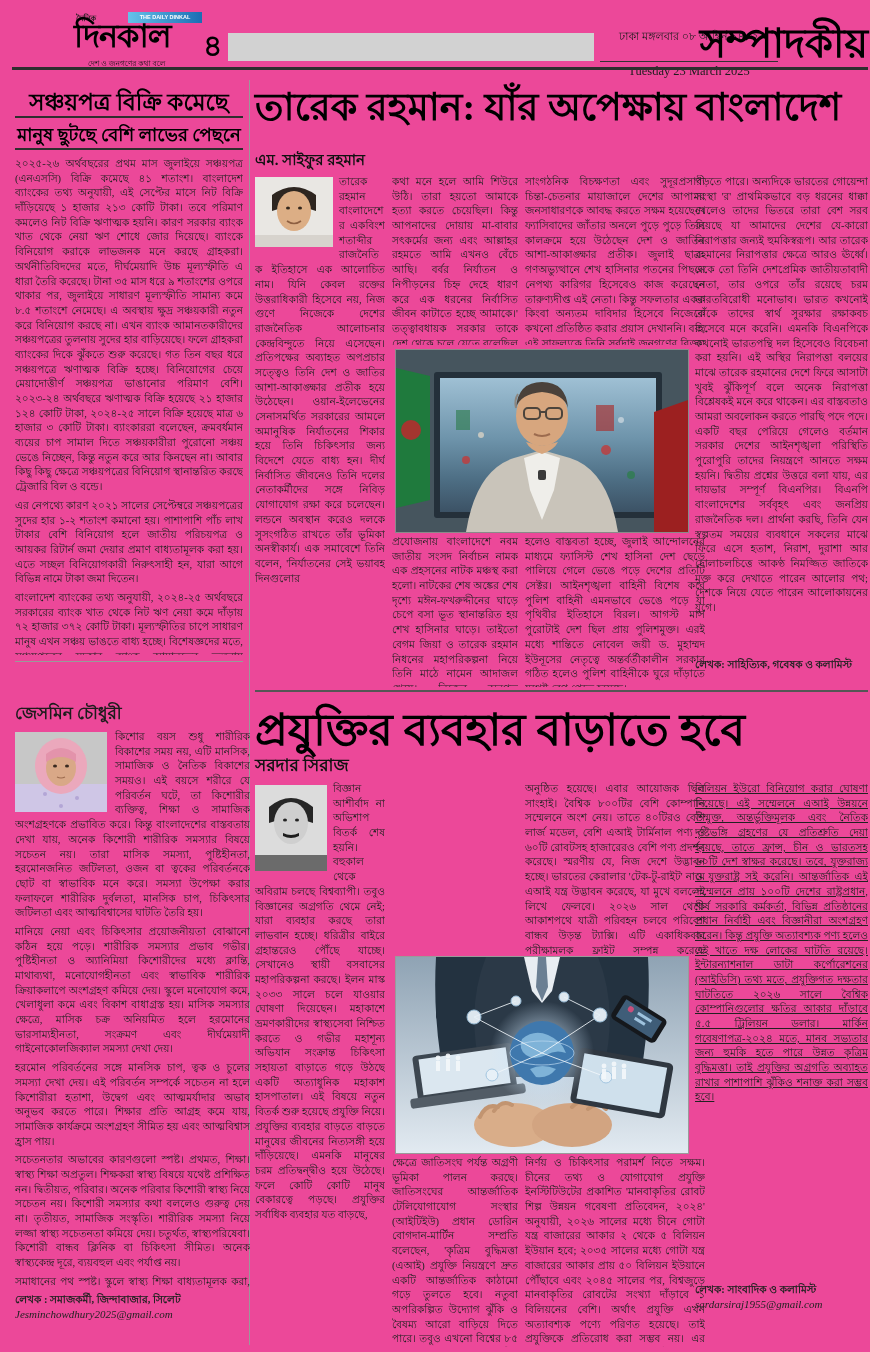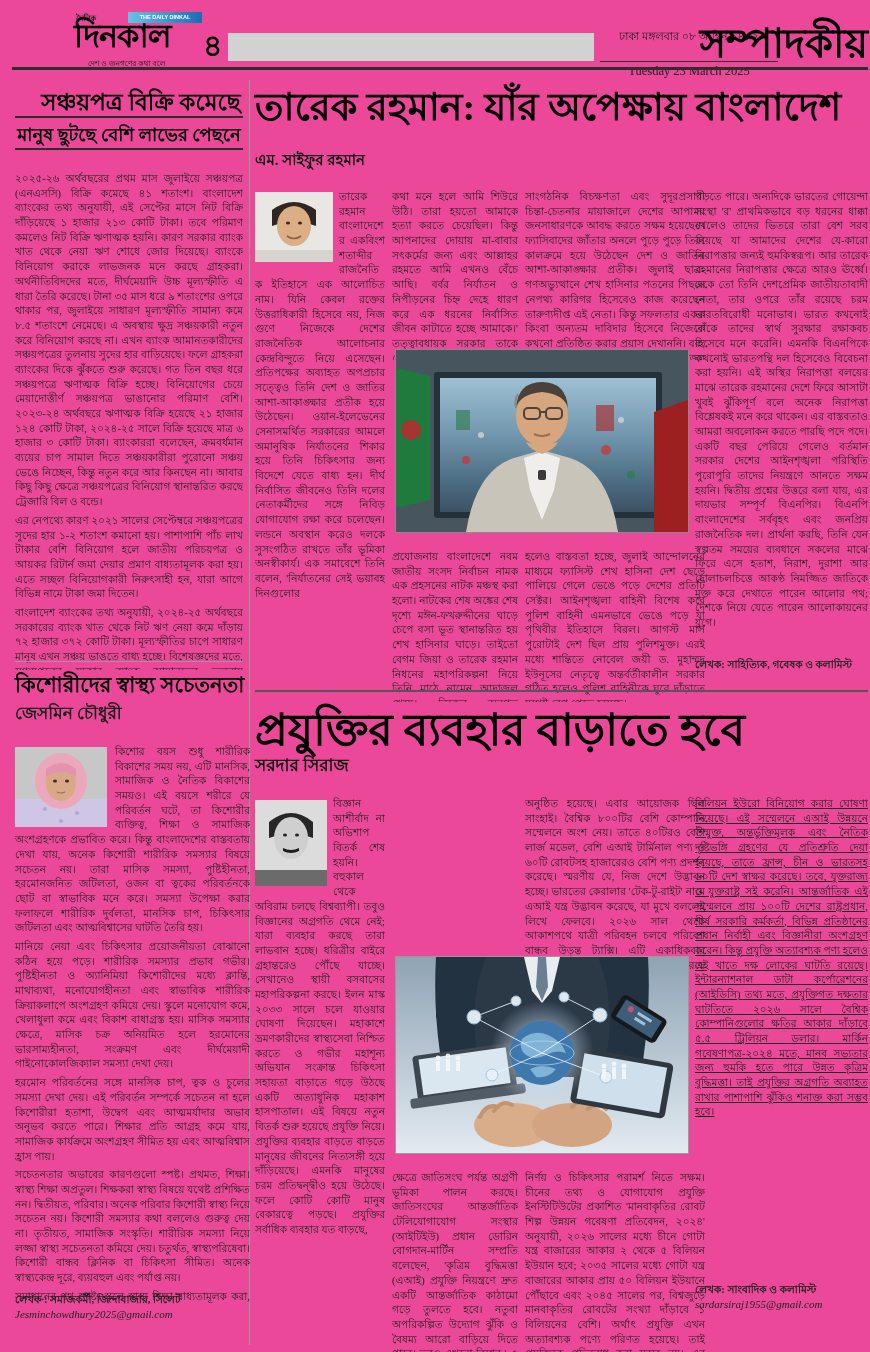--- a/index.html
+++ b/index.html
@@ -1,20 +1,20 @@
 <!DOCTYPE html>
 <html><head>
 <meta charset="utf-8">
 <style>
   html,body{margin:0;padding:0;background:#ffffff;}
   #page{position:relative;width:870px;height:1352px;background:#ec4899;overflow:hidden;
         font-family:"Liberation Serif","DejaVu Serif",serif;color:#1c1c1c;}
   .abs{position:absolute;}
   .body-text{font-size:10.5px;line-height:1.40;text-align:justify;overflow:hidden;
-             overflow-wrap:break-word;color:#222;margin-top:15px;}
+             overflow-wrap:break-word;color:#222;}
   .body-text p{margin:0 0 4px 0;text-indent:0;}
   .headline{font-weight:bold;color:#000;letter-spacing:0;}
   .rule-h{position:absolute;background:#2e2e2e;}
   .rule-thin{position:absolute;background:#9a9a9a;}
   .byline{font-weight:bold;font-size:15px;color:#111;text-align:right;}
   .credit{font-size:10.5px;font-weight:bold;color:#222;}
   .email{font-size:11px;color:#222;font-family:"Liberation Serif",serif;font-style:italic;}
   svg{display:block;}
 </style>
 </head>
@@ -32,34 +32,33 @@
   </div>
   <div class="abs" style="left:203px;top:22px;font-size:30px;font-weight:bold;color:#000;">৪</div>
   <div class="abs" style="left:228px;top:33px;width:366px;height:28px;background:#d2d2d2;"></div>
   <div class="abs" style="left:600px;top:28px;width:178px;text-align:center;">
     <div style="font-size:11px;font-weight:normal;border-bottom:1.5px solid #333;padding-bottom:14px;">ঢাকা মঙ্গলবার ০৮ আশ্বিন ১৪৩২</div>
     <div style="font-size:12.5px;font-family:'Liberation Serif',serif;padding-top:2px;">Tuesday 23 March 2025</div>
   </div>
   <div class="abs headline" style="left:690px;top:12px;width:178px;font-size:40px;text-align:right;font-weight:900;">সম্পাদকীয়</div>
   <div class="rule-h" style="left:12px;top:67px;width:856px;height:3px;"></div>
 
-  <div class="abs headline" style="left:27px;top:84px;width:228px;font-size:23px;text-align:center;">সঞ্চয়পত্র বিক্রি কমেছে</div>
+  <div class="abs headline" style="left:15px;top:84px;width:228px;font-size:23px;text-align:center;">সঞ্চয়পত্র বিক্রি কমেছে</div>
   <div class="rule-h" style="left:15px;top:116px;width:228px;height:2px;"></div>
   <div class="abs headline" style="left:15px;top:121px;width:228px;font-size:18px;text-align:center;">মানুষ ছুটছে বেশি লাভের পেছনে</div>
   <div class="rule-h" style="left:15px;top:148px;width:228px;height:2px;"></div>
   <div class="abs body-text" style="left:15px;top:157px;width:228px;height:498px;">
     <p>২০২৫-২৬ অর্থবছরের প্রথম মাস জুলাইয়ে সঞ্চয়পত্র (এনএসসি) বিক্রি কমেছে ৪১ শতাংশ। বাংলাদেশ ব্যাংকের তথ্য অনুযায়ী, এই সেপ্টের মাসে নিট বিক্রি দাঁড়িয়েছে ১ হাজার ২১৩ কোটি টাকা। তবে পরিমাণ কমলেও নিট বিক্রি ঋণাত্মক হয়নি। কারণ সরকার ব্যাংক খাত থেকে নেয়া ঋণ শোধে জোর দিয়েছে। ব্যাংকে বিনিয়োগ করাকে লাভজনক মনে করছে গ্রাহকরা। অর্থনীতিবিদদের মতে, দীর্ঘমেয়াদি উচ্চ মূল্যস্ফীতি এ ধারা তৈরি করেছে। টানা ৩৫ মাস ধরে ৯ শতাংশের ওপরে থাকার পর, জুলাইয়ে সাধারণ মূল্যস্ফীতি সামান্য কমে ৮.৫ শতাংশে নেমেছে। এ অবস্থায় ক্ষুদ্র সঞ্চয়কারী নতুন করে বিনিয়োগ করছে না। এখন ব্যাংক আমানতকারীদের সঞ্চয়পত্রের তুলনায় সুদের হার বাড়িয়েছে। ফলে গ্রাহকরা ব্যাংকের দিকে ঝুঁকতে শুরু করেছে। গত তিন বছর ধরে সঞ্চয়পত্রে ঋণাত্মক বিক্রি হচ্ছে। বিনিয়োগের চেয়ে মেয়াদোত্তীর্ণ সঞ্চয়পত্র ভাঙানোর পরিমাণ বেশি। ২০২৩-২৪ অর্থবছরে ঋণাত্মক বিক্রি হয়েছে ২১ হাজার ১২৪ কোটি টাকা, ২০২৪-২৫ সালে বিক্রি হয়েছে মাত্র ৬ হাজার ৩ কোটি টাকা। ব্যাংকাররা বলেছেন, ক্রমবর্ধমান ব্যয়ের চাপ সামাল দিতে সঞ্চয়কারীরা পুরোনো সঞ্চয় ভেঙে নিচ্ছেন, কিন্তু নতুন করে আর কিনছেন না। আবার কিছু কিছু ক্ষেত্রে সঞ্চয়পত্রের বিনিয়োগ স্থানান্তরিত করছে ট্রেজারি বিল ও বন্ডে।</p>
     <p>এর নেপথ্যে কারণ ২০২১ সালের সেপ্টেম্বরে সঞ্চয়পত্রের সুদের হার ১-২ শতাংশ কমানো হয়। পাশাপাশি পাঁচ লাখ টাকার বেশি বিনিয়োগ হলে জাতীয় পরিচয়পত্র ও আয়কর রিটার্ন জমা দেয়ার প্রমাণ বাধ্যতামূলক করা হয়। এতে সচ্ছল বিনিয়োগকারী নিরুৎসাহী হন, যারা আগে বিভিন্ন নামে টাকা জমা দিতেন।</p>
     <p>বাংলাদেশ ব্যাংকের তথ্য অনুযায়ী, ২০২৪-২৫ অর্থবছরে সরকারের ব্যাংক খাত থেকে নিট ঋণ নেয়া কমে দাঁড়ায় ৭২ হাজার ৩৭২ কোটি টাকা। মূল্যস্ফীতির চাপে সাধারণ মানুষ এখন সঞ্চয় ভাঙতে বাধ্য হচ্ছে। বিশেষজ্ঞদের মতে, সঞ্চয়পত্রের সুদহার ব্যাংক আমানতের তুলনায় আকর্ষণীয় না হলে বিক্রি সামনে আরও কমতে পারে।</p>
   </div>
 
   <div class="rule-thin" style="left:15px;top:661px;width:228px;height:1px;"></div>
   <div class="rule-thin" style="left:249px;top:80px;width:1px;height:1265px;"></div>
 
-  <div class="abs headline" style="left:15px;top:669px;width:235px;font-size:21px;">কিশোরীদের স্বাস্থ্য সচেতনতা</div>
   <div class="abs" style="left:15px;top:700px;font-size:17px;font-weight:bold;">জেসমিন চৌধুরী</div>
   <div class="abs body-text" style="left:15px;top:730px;width:235px;height:558px;">
     <span style="float:left;margin:2px 8px 4px 0;">
       <svg width="92" height="80" viewBox="0 0 92 80">
         <rect width="92" height="80" fill="#c7c7c7"></rect>
         <rect y="52" width="92" height="28" fill="#cfc6e6"></rect>
         <circle cx="30" cy="62" r="2" fill="#b3a6d6"></circle>
           <circle cx="62" cy="66" r="2" fill="#b3a6d6"></circle>
           <circle cx="46" cy="74" r="2" fill="#b3a6d6"></circle>
         <ellipse cx="46" cy="34" rx="26" ry="28" fill="#eba8bc"></ellipse>

